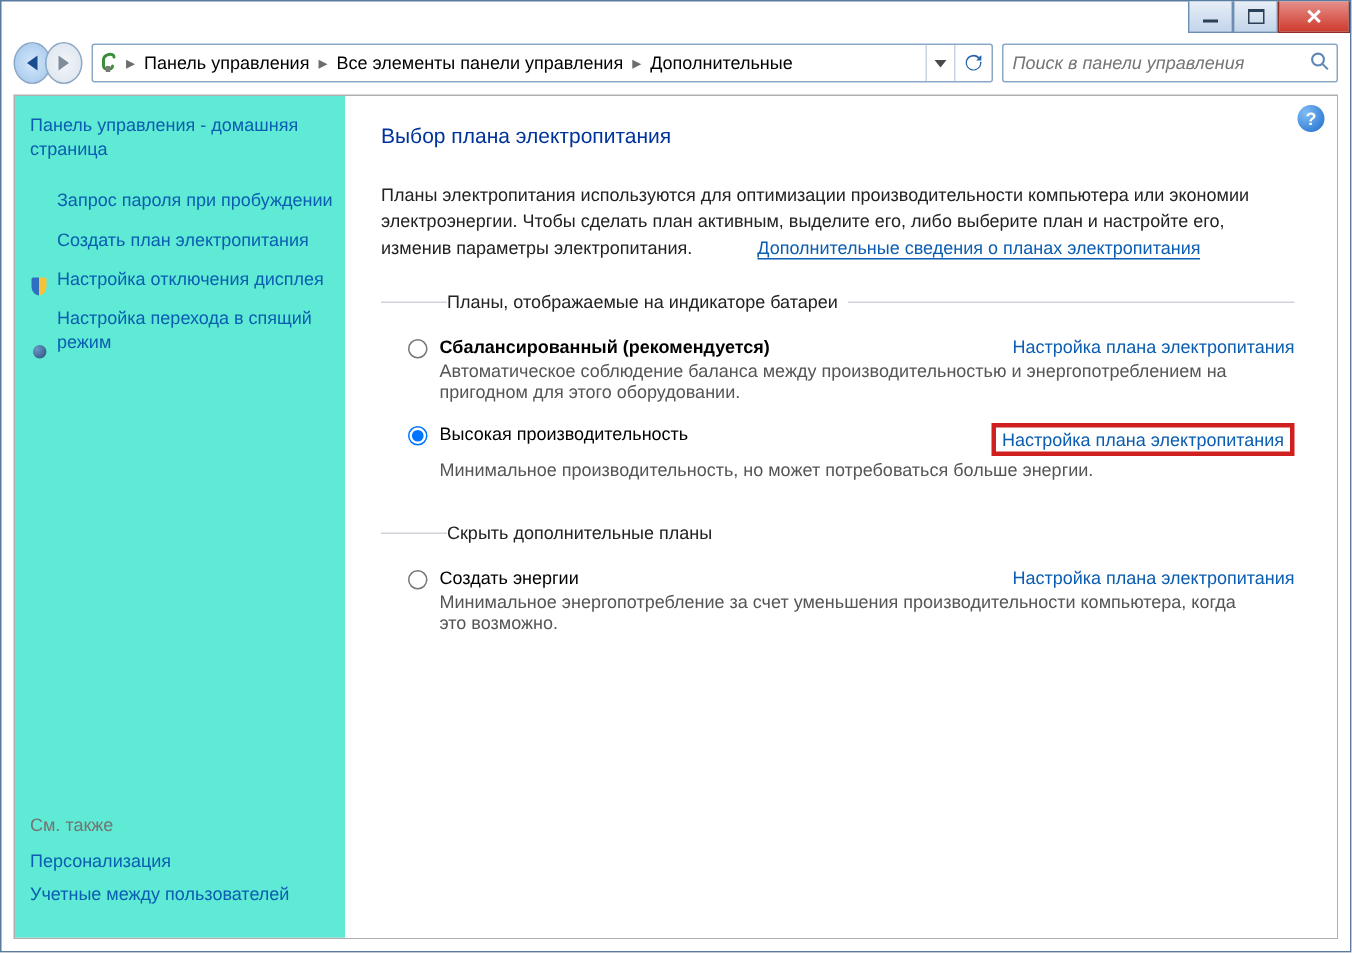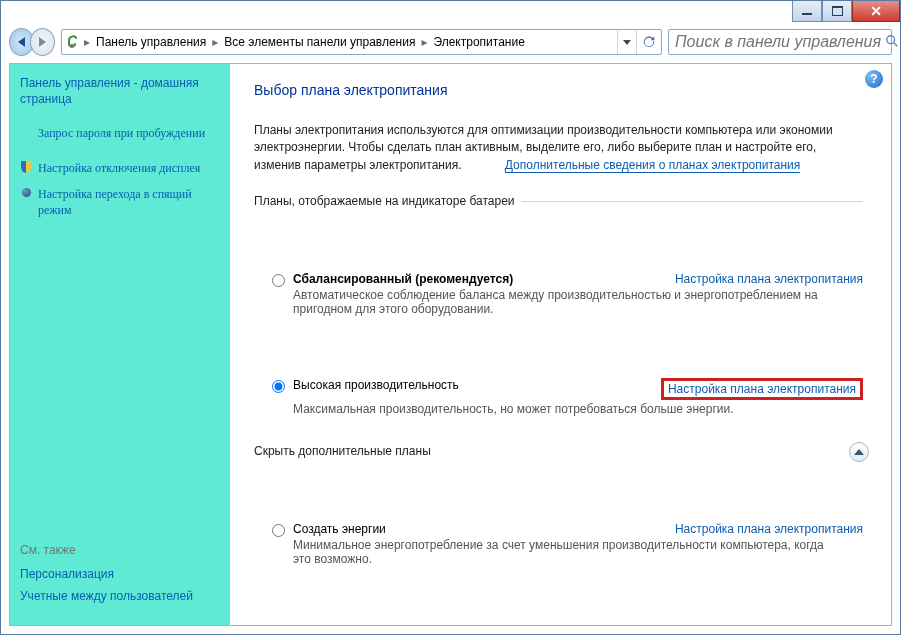--- a/index.html
+++ b/index.html
@@ -25,45 +25,45 @@
   .navcircle .fwd .arrow{border-left:7px solid #7f8c9a;}
   .addr{flex:1;height:24px;border:1px solid #8ba8c6;border-radius:2px;background:#fff;display:flex;align-items:center;overflow:hidden;}
   .addr .ico{width:20px;display:flex;align-items:center;justify-content:center;font-size:14px;color:#3b8f3b;}
   .addr .crumb{padding:0 4px;color:#000;white-space:nowrap;display:flex;align-items:center;height:100%;}
   .addr .sep{color:#6d6d6d;padding:0 2px;}
   .addr .spacer{flex:1;}
   .addr .drop{width:18px;height:100%;border-left:1px solid #c9d5e3;display:flex;align-items:center;justify-content:center;}
   .addr .refresh{width:24px;height:100%;border-left:1px solid #c9d5e3;display:flex;align-items:center;justify-content:center;color:#2a66a8;}
   .addr .drop .tri{width:0;height:0;border-left:4px solid transparent;border-right:4px solid transparent;border-top:5px solid #4a4a4a;}
   .searchbox{width:214px;height:24px;border:1px solid #8ba8c6;border-radius:2px;background:#fff;display:flex;align-items:center;padding:0 4px;}
-  .searchbox input{border:none;outline:none;flex:1;font-size:16px;color:#666;font-style:italic;background:transparent;}
+  .searchbox input{border:none;outline:none;flex:1;font-size:12px;color:#666;font-style:italic;background:transparent;}
   .searchbox .mag{color:#5a87b8;font-size:13px;}
 
   
   .content{position:absolute;top:62px;left:8px;right:8px;bottom:8px;border:1px solid #b0b0b0;background:#fff;display:flex;}
 
   .sidebar{width:210px;flex:none;background:#5eead4;padding:8px 0 8px 10px;display:flex;flex-direction:column;}
   .sidebar a{color:#0b5db1;text-decoration:none;display:block;padding:3px 4px 3px 0;line-height:1.35;}
   .home{padding-bottom:10px;}
-  .side-item{display:flex;align-items:flex-start;gap:6px;padding:2px 0;font-family:Liberation Serif, serif;}
+  .side-item{display:flex;align-items:flex-end;gap:6px;padding:2px 0;}
   .side-item .bullet{width:12px;flex:none;display:flex;justify-content:center;padding-top:4px;}
   .bull-shield{width:10px;height:12px;background:linear-gradient(90deg,#2f6fc1 50%,#f5c23a 50%);border-radius:1px 1px 50% 50%;}
   .bull-dot{width:9px;height:9px;border-radius:50%;background:radial-gradient(circle at 30% 30%,#6b97c7,#284d7a);margin-top:1px;}
   .seealso{margin-top:auto;padding-bottom:10px;}
   .seealso .hdr{color:#747474;padding:4px 0 6px;}
 
   .main{flex:1;background:#fff;padding:18px 28px 18px 24px;overflow:auto;position:relative;}
   .help{position:absolute;top:6px;right:8px;width:18px;height:18px;border-radius:50%;background:radial-gradient(circle at 30% 30%,#7fbdf5,#1e6acc);color:#fff;display:flex;align-items:center;justify-content:center;font-size:12px;font-weight:bold;}
   h1{font-size:14px;font-weight:400;color:#003399;margin:0 0 24px;}
   .intro{color:#222;line-height:1.45;max-width:580px;}
   .intro a{color:#0b5db1;text-decoration:none;border-bottom:1px solid #0b5db1;margin-left:40px;}
   fieldset{border:none;border-top:1px solid #d0d4d9;margin:20px 0 0;padding:10px 0 0;}
-  legend{padding:0 6px 0 0;color:#222;}
+  legend{padding:0 6px 0 0;color:#222;margin-left:44px;}
   fieldset.coll legend::after{content:"";}
-  .plan{display:flex;align-items:flex-start;gap:8px;padding:6px 0 2px 18px;margin-top:48px;}
+  .plan{display:flex;align-items:flex-start;gap:8px;padding:6px 0 2px 18px;}
   .plan input[type=radio]{margin:2px 0 0;}
   .plan .lbl{flex:1;}
   .plan .title{display:flex;justify-content:space-between;align-items:flex-start;}
   .plan .title span{white-space:nowrap;}
   .plan .title a{color:#0b5db1;text-decoration:none;}
   .plan .rec{font-weight:bold;}
   .plan .desc{color:#555;padding:2px 0 6px;max-width:540px;}
   .redbox{border:3px solid #cf1f1f;padding:1px 4px;display:inline-block;}
   .chev-holder{position:relative;}
   .chev{width:18px;height:18px;border:1px solid #a9b7c8;border-radius:50%;background:linear-gradient(#fdfdfd,#e5ecf5);position:absolute;right:0;top:-2px;display:flex;align-items:center;justify-content:center;}
@@ -101,21 +101,21 @@
         <svg width="16" height="16" viewBox="0 0 16 16">
             <path d="M12 4 C12 1 5 2 5 6 L5 10 C5 13 11 13 11 10" fill="none" stroke="#3b8f3b" stroke-width="2" stroke-linecap="round"></path>
             <rect x="6.5" y="10" width="3" height="4" fill="#7a7a7a"></rect>
           </svg>
       </span>
       <span class="sep">▸</span>
       <span class="crumb">Панель управления</span>
       <span class="sep">▸</span>
       <span class="crumb">Все элементы панели управления</span>
       <span class="sep">▸</span>
-      <span class="crumb">Электропитание</span>
+      <span class="crumb">Дополнительные</span>
       <span class="spacer"></span>
       <span class="drop">
           <span class="tri"></span>
         </span>
       <span class="refresh">
         <svg viewBox="0 0 16 16">
             <path d="M8 3a5 5 0 1 0 4.9 4H14a6 6 0 1 1-1.8-3.6L14 2v4h-4l1.5-1.5A5 5 0 0 0 8 3z" fill="#2a66a8"></path>
           </svg>
       </span>
     </div>
@@ -136,20 +136,21 @@
       <div class="home">
         <a>Панель управления - домашняя страница</a>
       </div>
 
       <div class="side-item">
           <span class="bullet"></span>
         <a>Запрос пароля при пробуждении</a>
         </div>
       <div class="side-item">
           <span class="bullet"></span>
+        <a>Создать план электропитания</a>
         </div>
       <div class="side-item">
           <span class="bullet">
             <span class="bull-shield"></span>
           </span>
         <a>Настройка отключения дисплея</a>
         </div>
       <div class="side-item">
           <span class="bullet">
             <span class="bull-dot"></span>
@@ -189,21 +190,21 @@
 
         <div class="plan">
           <input type="radio" name="pA" checked="" style="">
           <div class="lbl">
             <div class="title">
               <span>Высокая производительность</span>
               <span class="redbox">
                 <a href="#">Настройка плана электропитания</a>
               </span>
             </div>
-            <div class="desc">Максимальная производительность, но может потребоваться больше энергии.</div>
+            <div class="desc">Минимальное производительность, но может потребоваться больше энергии.</div>
           </div>
         </div>
       </fieldset>
 
       <fieldset class="coll">
         <legend class="chev-holder" style="width:100%;">
           <span>Скрыть дополнительные планы</span>
           <span class="chev">
               <span class="up"></span>
             </span>

